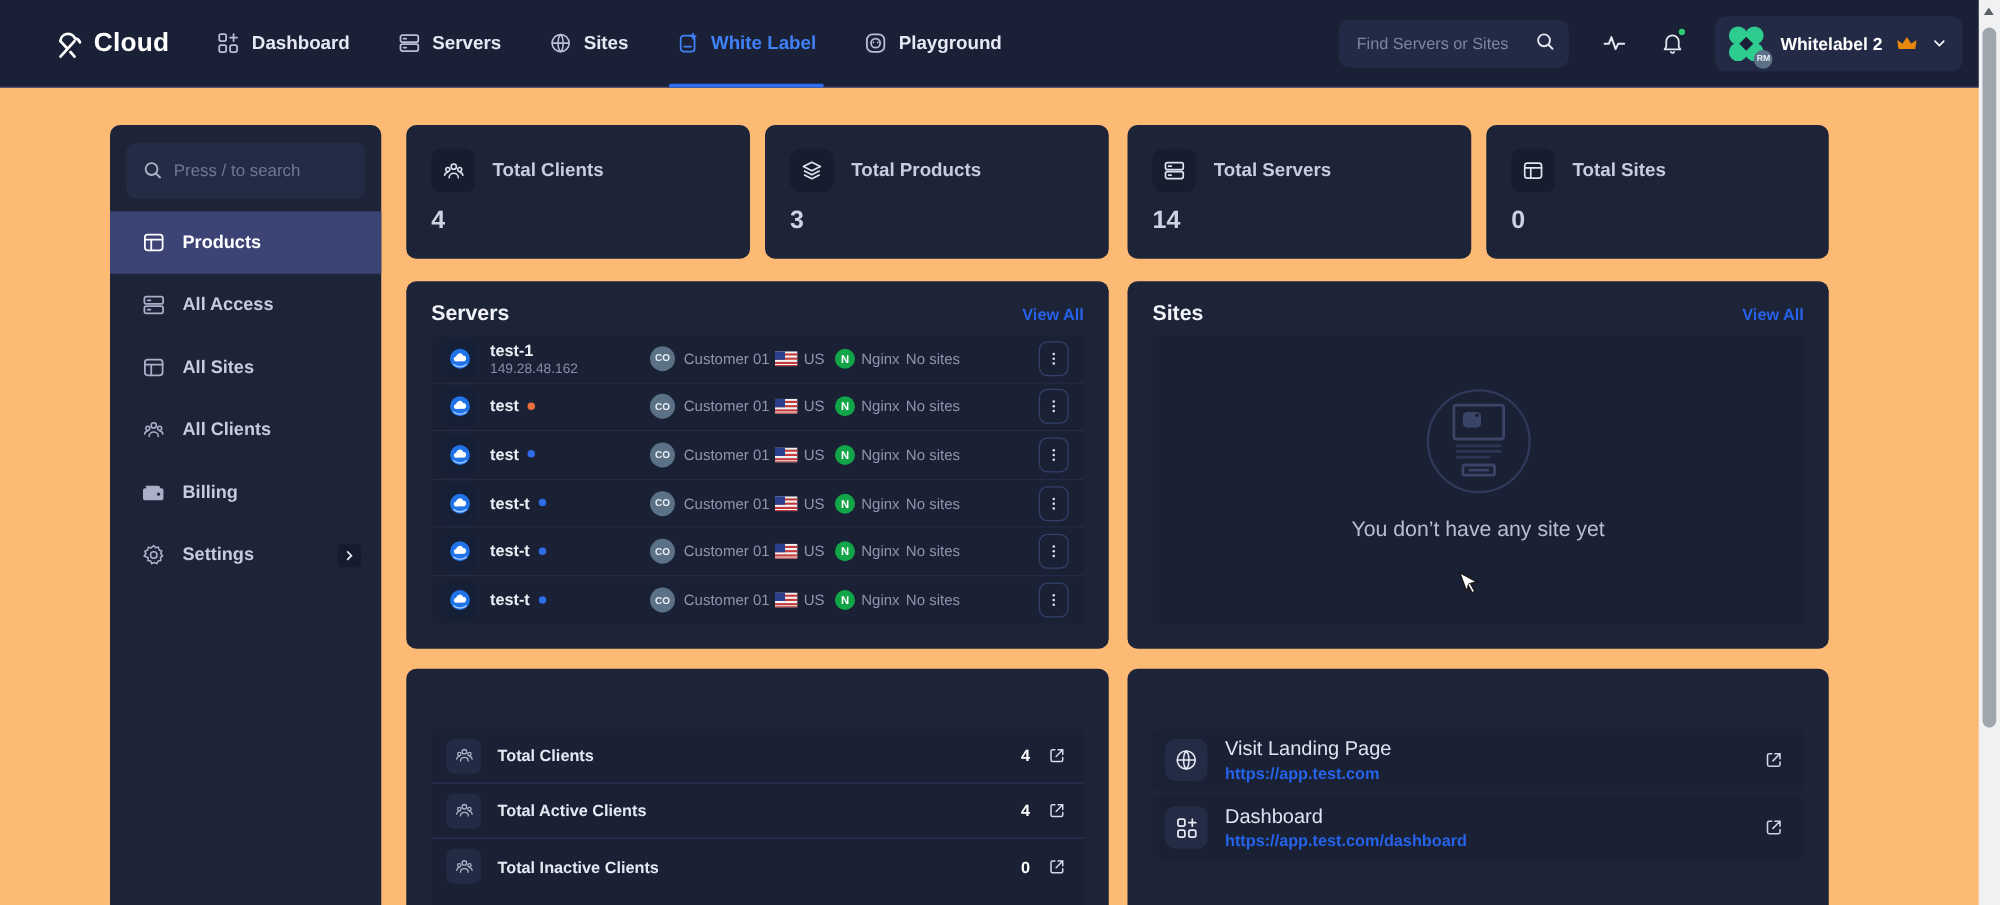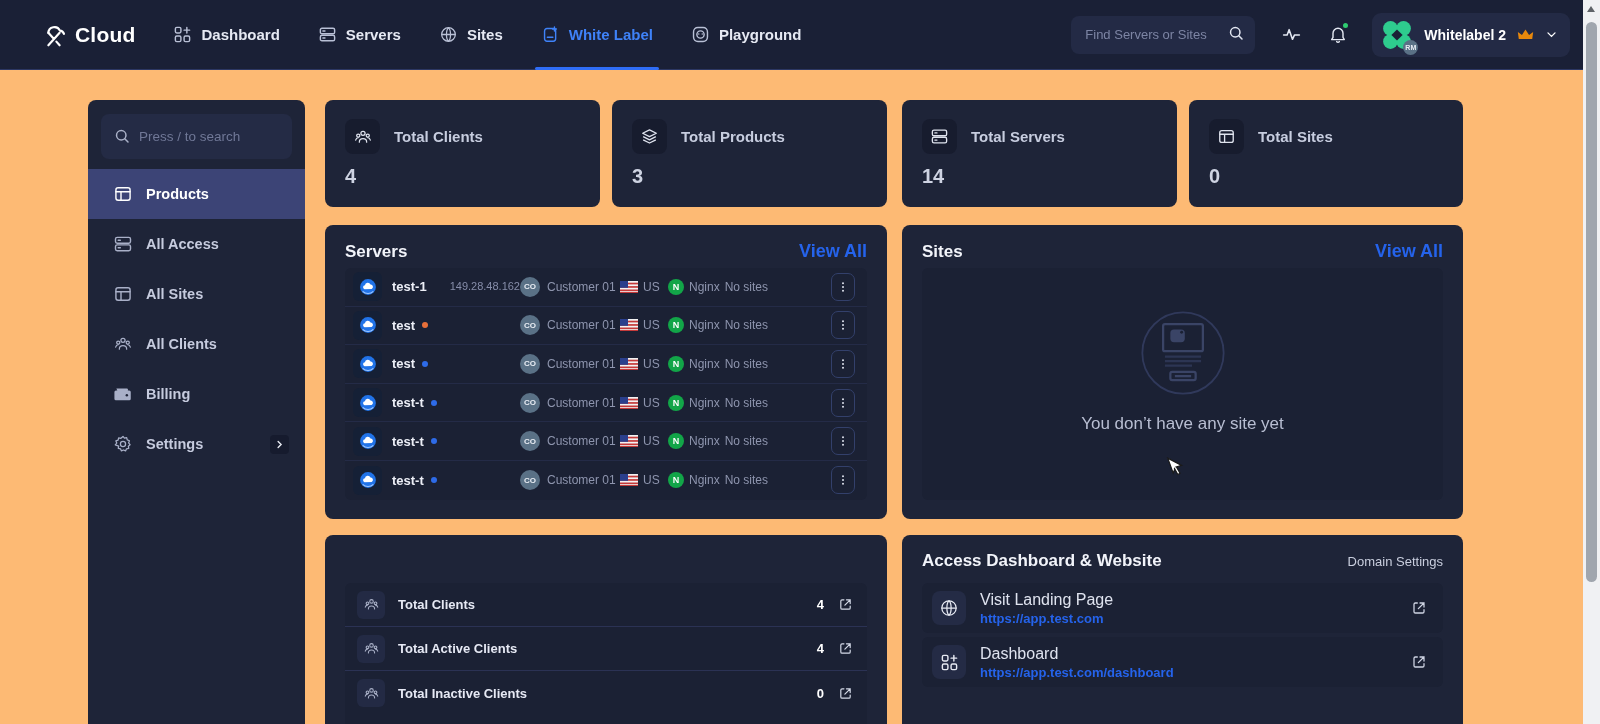--- a/index.html
+++ b/index.html
@@ -72,32 +72,32 @@
   .stat-head { display:flex; align-items:center; gap:14px; }
   .stat-icsq { width:35px; height:35px; border-radius:8px; background:#171c2e; display:flex;
                align-items:center; justify-content:center; color:#dfe3ee; }
   .stat-label { color:#c7cddf; font-size:15px; font-weight:700; }
   .stat-value { margin-top:11px; color:#ced3e2; font-size:20px; font-weight:700; }
 
   
   .panel { position:absolute; background:#1e2438; border-radius:8px; }
   .panel-head { display:flex; align-items:center; justify-content:space-between; padding:16px 20px 0 20px; }
   .panel-title { color:#f2f4fa; font-size:17px; font-weight:700; }
-  .view-all { color:#2563eb; font-size:18px; font-weight:700; cursor:pointer; }
+  .view-all { color:#2563eb; font-size:13px; font-weight:700; cursor:pointer; }
   .domain-settings { color:#c9cede; font-size:13px; font-weight:400; cursor:pointer; }
   .panel-list { position:absolute; left:20px; right:20px; top:43px; bottom:19px;
                 background:#1b2134; border-radius:6px; overflow:hidden; }
 
   
   .srv-row { height:38.6px; display:flex; align-items:center; padding:0 8px 0 8px;
              border-bottom:1px solid #242b47; cursor:pointer; }
   .srv-row:last-child { border-bottom:none; }
   .srv-icsq { width:29px; height:29px; border-radius:6px; background:#152036; display:flex;
               align-items:center; justify-content:center; margin-right:10px; }
-  .srv-namewrap { width:128px; display:flex; flex-direction:row; justify-content:space-between; }
+  .srv-namewrap { width:128px; display:flex; flex-direction:column; justify-content:flex-end; }
   .srv-nameline { display:flex; align-items:center; gap:7px; }
   .srv-name { color:#edeff7; font-size:13px; font-weight:700; }
   .srv-dot { width:6px; height:6px; border-radius:50%; }
   .srv-ip { color:#868da9; font-size:11px; margin-top:1px; }
   .srv-cust { width:100px; display:flex; align-items:center; gap:7px; }
   .co-badge { width:20px; height:20px; border-radius:50%; background:#5a7186; color:#e9edf4;
               font-size:8px; font-weight:700; display:flex; align-items:center; justify-content:center; }
   .srv-muted { color:#8e95ae; font-size:12px; }
   .srv-region { width:48px; display:flex; align-items:center; gap:5px; }
   .srv-stack { flex:1; display:flex; align-items:center; gap:5px; }
@@ -751,24 +751,20 @@
         <span class="co-ext ic">
             <svg width="15" height="15" viewBox="0 0 24 24" fill="none" stroke="currentColor" stroke-width="1.9" stroke-linecap="round">
               <use href="#sym-ext"></use>
             </svg>
           </span>
       </div>
     </div>
   </div>
 
   <div class="panel" style="left:902px;top:535px;width:561px;height:240px">
-    <div class="panel-head">
-      <span class="panel-title">Access Dashboard &amp; Website</span>
-      <span class="domain-settings">Domain Settings</span>
-    </div>
     <div class="ac-row" style="top:48px">
       <span class="ac-icsq">
           <svg width="20" height="20" viewBox="0 0 24 24" fill="none" stroke="currentColor" stroke-width="1.5" stroke-linecap="round">
             <use href="#sym-globe"></use>
           </svg>
         </span>
       <div class="ac-texts">
         <span class="ac-label">Visit Landing Page</span>
         <span class="ac-url">https://app.test.com</span>
       </div>

